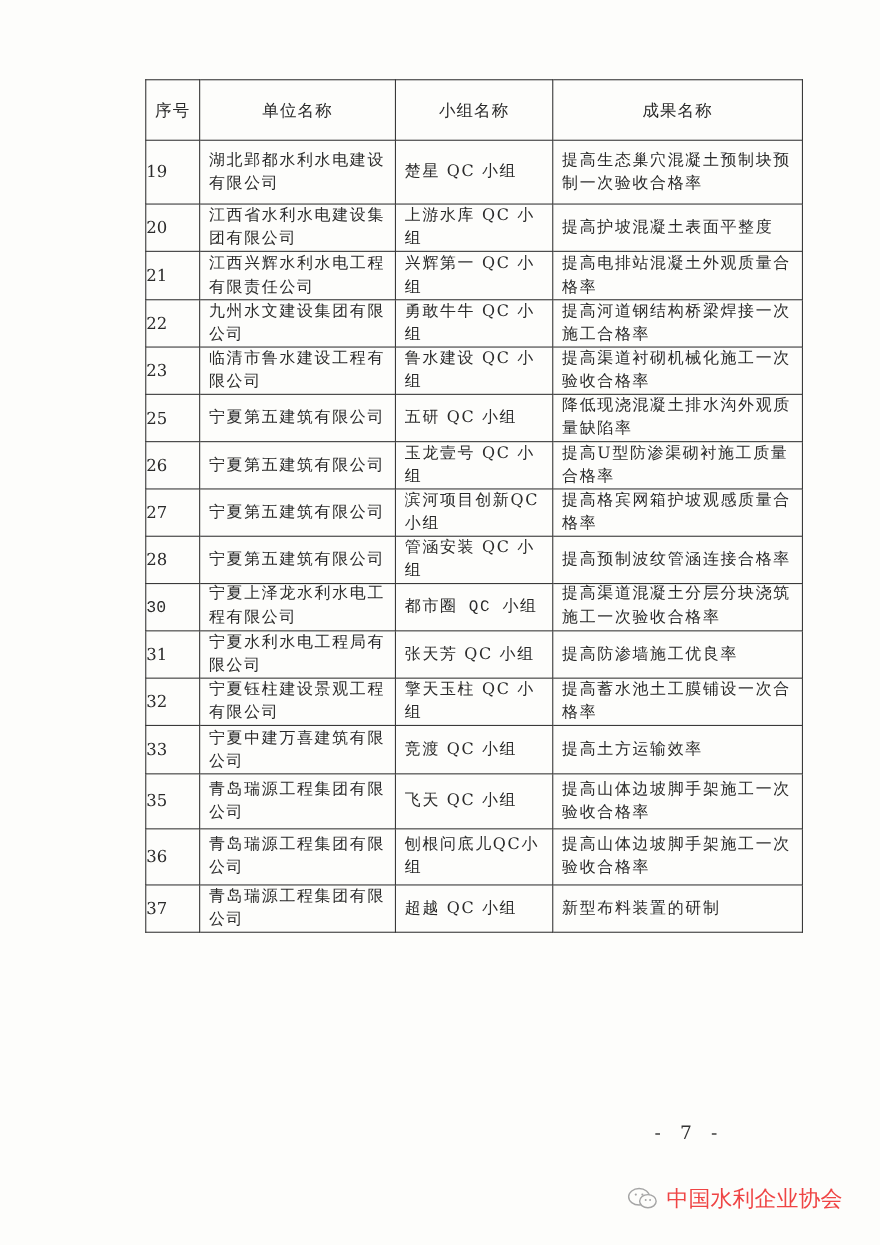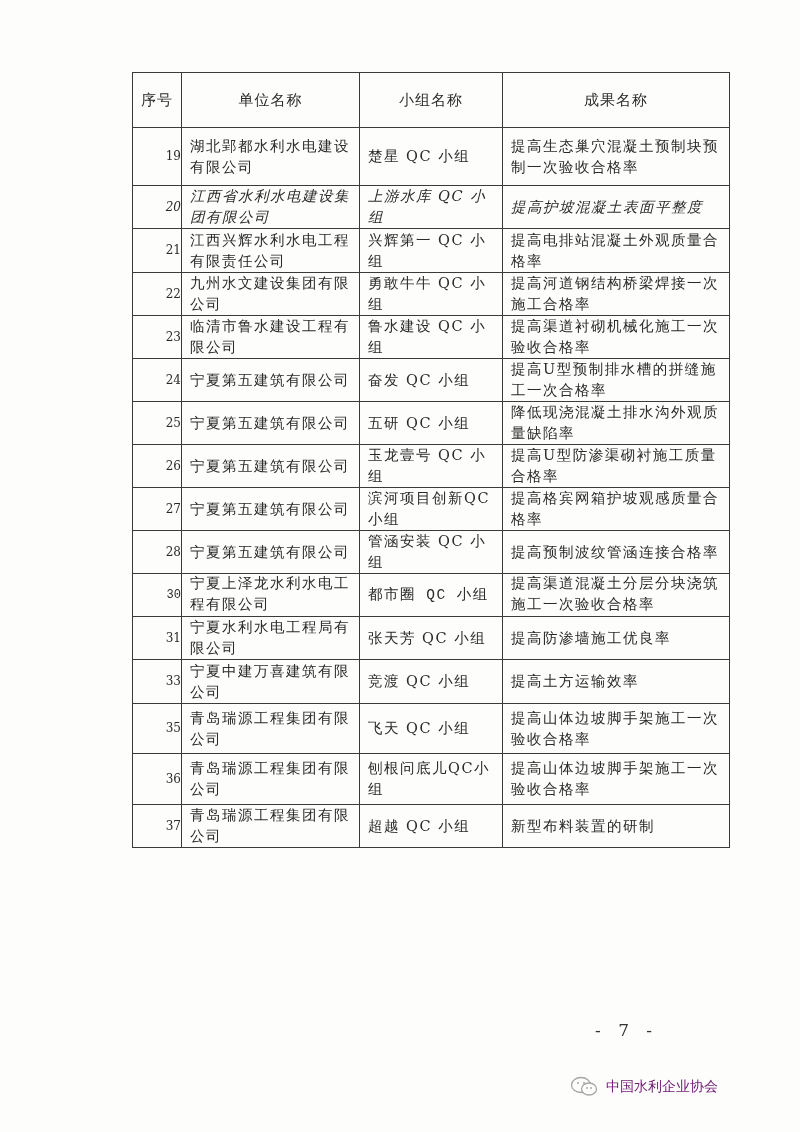--- a/index.html
+++ b/index.html
@@ -10,28 +10,28 @@
   .tbl {
     position:absolute; left:96px; top:72px; width:597px;
     border-collapse:collapse; table-layout:fixed;margin-left:36px;
   }
   .tbl td, .tbl th {
     border:1.3px solid #3a3a3a; padding:0 0 0 8px; font-weight:normal;
     font-size:14.5px; line-height:21px; letter-spacing:1.5px; vertical-align:middle;
     text-align:left; overflow:hidden;
   }
   .tbl th { text-align:center; padding:0; font-size:15px; letter-spacing:1px; }
-  .tbl td.num { text-align:right; padding:0; letter-spacing:0; font-size:12px; }
+  .tbl td.num { text-align:left; padding:0; letter-spacing:0; font-size:15px; }
   .c1 { width:49px; } .c2 { width:178px; } .c3 { width:143px; } .c4 { width:227px; }
   .page-num {
     position:absolute; left:595px; top:1020px; font-size:17px; letter-spacing:6px; color:#333;
   }
   .watermark {
     position:absolute; left:570px; top:1076px; display:flex; align-items:center; gap:8px;
-    color:#701a75; font-family:"DejaVu Sans", "Liberation Sans", sans-serif; font-size:14px;
+    color:#ef4444; font-family:"DejaVu Sans", "Liberation Sans", sans-serif; font-size:20px;
   }
   .wm-icon { width:28px; height:22px; }
 </style>
 </head>
 <body>
 
 <table class="tbl">
   <colgroup>
       <col class="c1">
       <col class="c2">
@@ -46,21 +46,21 @@
       <th>成果名称</th>
     </tr>
   </thead>
   <tbody id="tbody">
       <tr style="height: 58px;">
         <td class="num">19</td>
         <td>湖北郢都水利水电建设有限公司</td>
         <td>楚星 QC 小组</td>
         <td>提高生态巢穴混凝土预制块预制一次验收合格率</td>
       </tr>
-      <tr style="height: 43px; font-style: italic;">
+      <tr style="height: 43px;">
         <td class="num">20</td>
         <td>江西省水利水电建设集团有限公司</td>
         <td>上游水库 QC 小组</td>
         <td>提高护坡混凝土表面平整度</td>
       </tr>
       <tr style="height: 44px;">
         <td class="num">21</td>
         <td>江西兴辉水利水电工程有限责任公司</td>
         <td>兴辉第一 QC 小组</td>
         <td>提高电排站混凝土外观质量合格率</td>
@@ -69,26 +69,20 @@
         <td class="num">22</td>
         <td>九州水文建设集团有限公司</td>
         <td>勇敢牛牛 QC 小组</td>
         <td>提高河道钢结构桥梁焊接一次施工合格率</td>
       </tr>
       <tr style="height: 43px;">
         <td class="num">23</td>
         <td>临清市鲁水建设工程有限公司</td>
         <td>鲁水建设 QC 小组</td>
         <td>提高渠道衬砌机械化施工一次验收合格率</td>
-      </tr>
-      <tr style="height: 43px;">
-        <td class="num">24</td>
-        <td>宁夏第五建筑有限公司</td>
-        <td>奋发 QC 小组</td>
-        <td>提高U型预制排水槽的拼缝施工一次合格率</td>
       </tr>
       <tr style="height: 43px;">
         <td class="num">25</td>
         <td>宁夏第五建筑有限公司</td>
         <td>五研 QC 小组</td>
         <td>降低现浇混凝土排水沟外观质量缺陷率</td>
       </tr>
       <tr style="height: 42px;">
         <td class="num">26</td>
         <td>宁夏第五建筑有限公司</td>
@@ -111,20 +105,26 @@
         <td class="num">30</td>
         <td>宁夏上泽龙水利水电工程有限公司</td>
         <td>都市圈 QC 小组</td>
         <td>提高渠道混凝土分层分块浇筑施工一次验收合格率</td>
       </tr>
       <tr style="height: 43px;">
         <td class="num">31</td>
         <td>宁夏水利水电工程局有限公司</td>
         <td>张天芳 QC 小组</td>
         <td>提高防渗墙施工优良率</td>
+      </tr>
+      <tr style="height: 43px;">
+        <td class="num">32</td>
+        <td>宁夏钰柱建设景观工程有限公司</td>
+        <td>擎天玉柱 QC 小组</td>
+        <td>提高蓄水池土工膜铺设一次合格率</td>
       </tr>
       <tr style="height: 44px;">
         <td class="num">33</td>
         <td>宁夏中建万喜建筑有限公司</td>
         <td>竞渡 QC 小组</td>
         <td>提高土方运输效率</td>
       </tr>
       <tr style="height: 50px;">
         <td class="num">35</td>
         <td>青岛瑞源工程集团有限公司</td>

